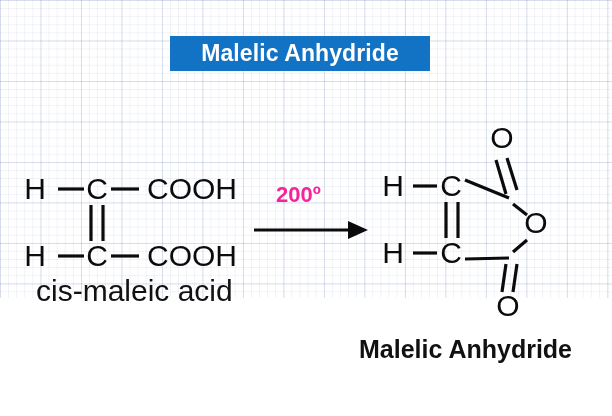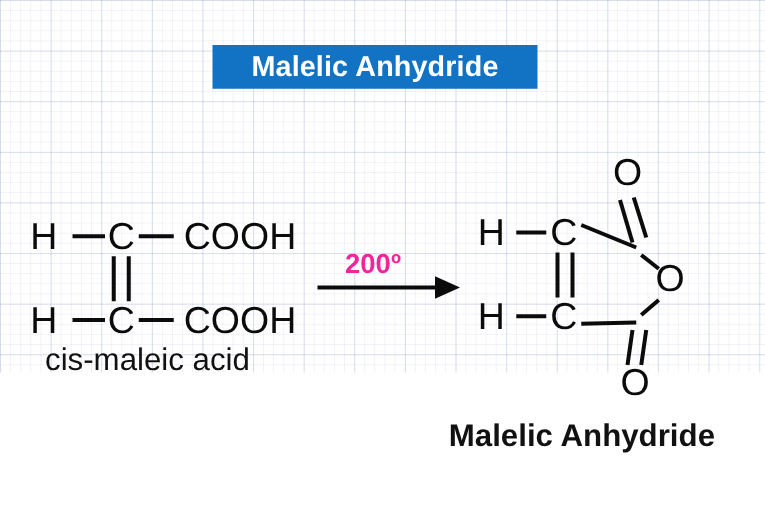--- a/index.html
+++ b/index.html
@@ -74,41 +74,41 @@
   
   .caption {
     position: absolute;
     color: #111111;
     white-space: nowrap;
     line-height: 1;
   }
   #caption-left {
     left: 36px;
     top: 276px;
-    font-size: 25px;
+    font-size: 30px;
     font-weight: normal;
   }
   #caption-right {
     left: 359px;
     top: 337px;
     font-size: 25px;
     font-weight: bold;
   }
 
   
   #reaction-arrow-svg {
     position: absolute;
     left: 250px;
     top: 216px;
     overflow: visible;
   }
   #reaction-condition {
     position: absolute;
     left: 276px;
-    top: 200px;
+    top: 184px;
     color: #f4259b;
     font-size: 22px;
     font-weight: bold;
     white-space: nowrap;
     line-height: 1;
   }
 </style>
 </head>
 <body>
 

